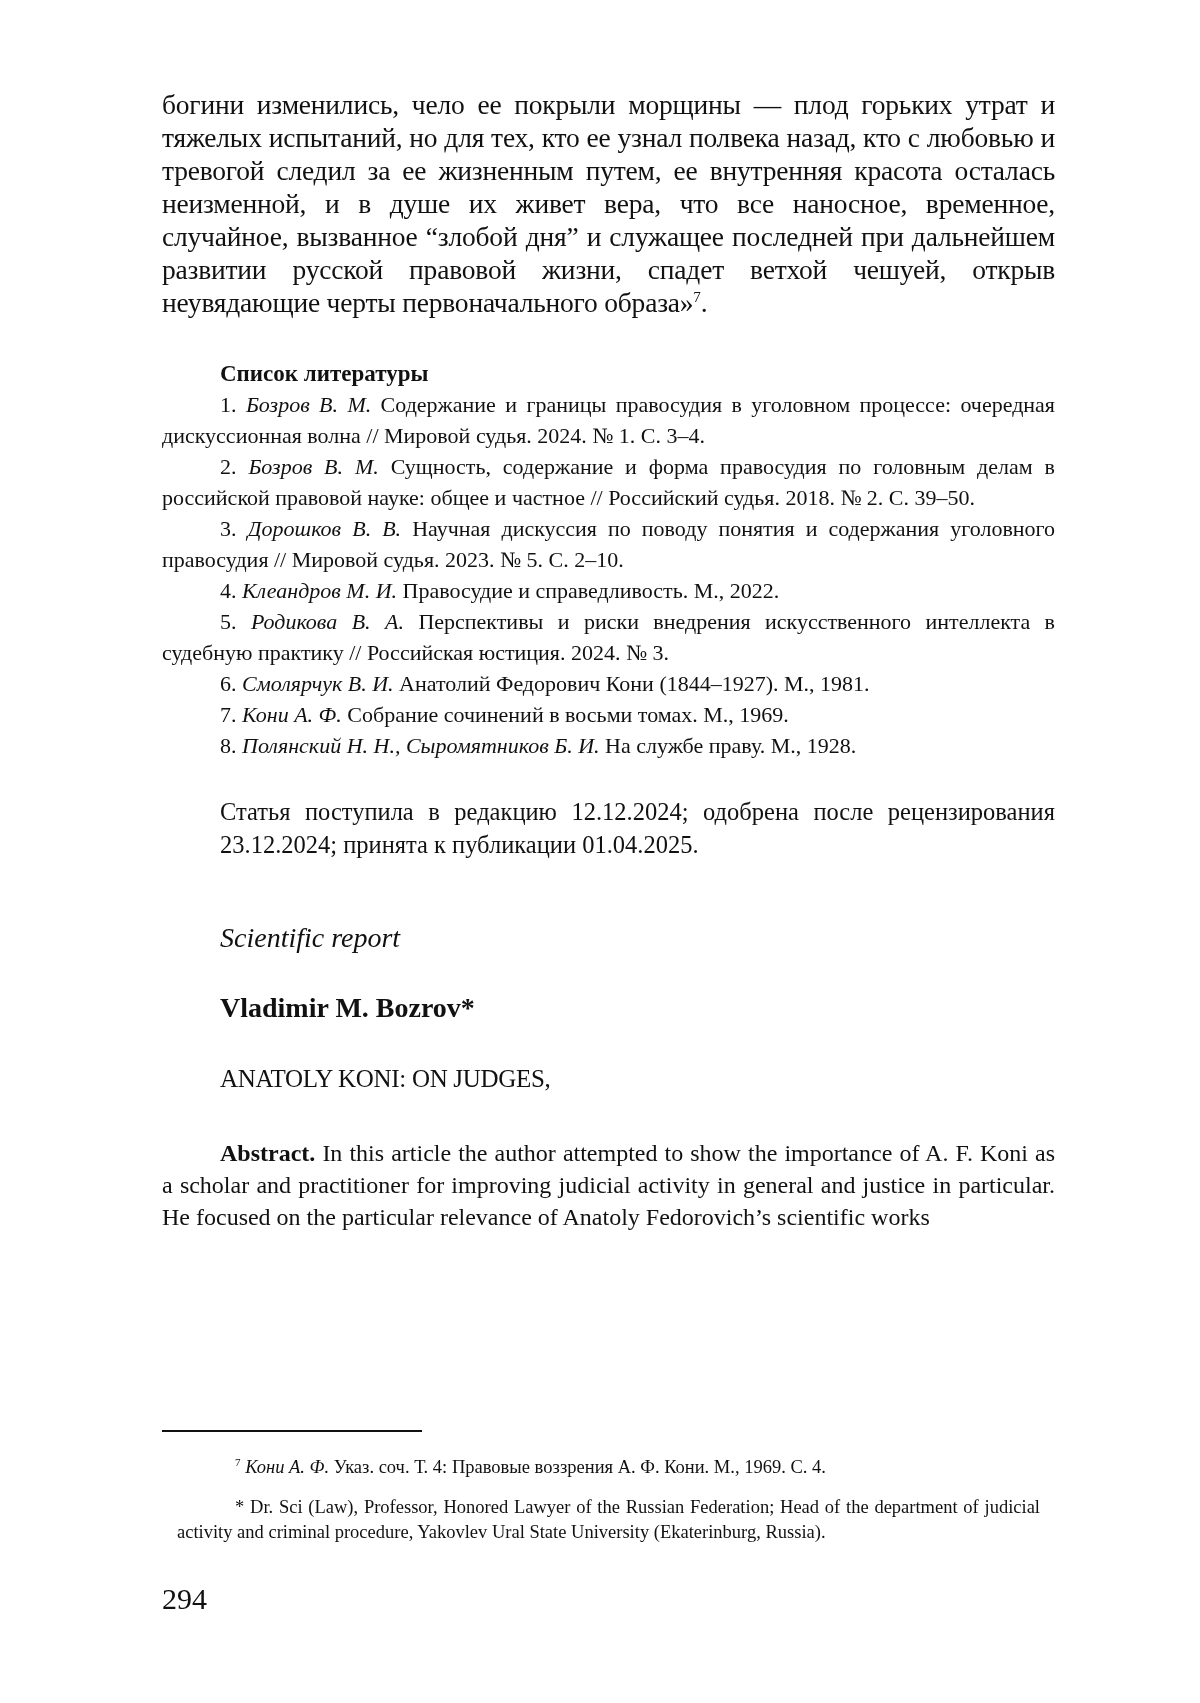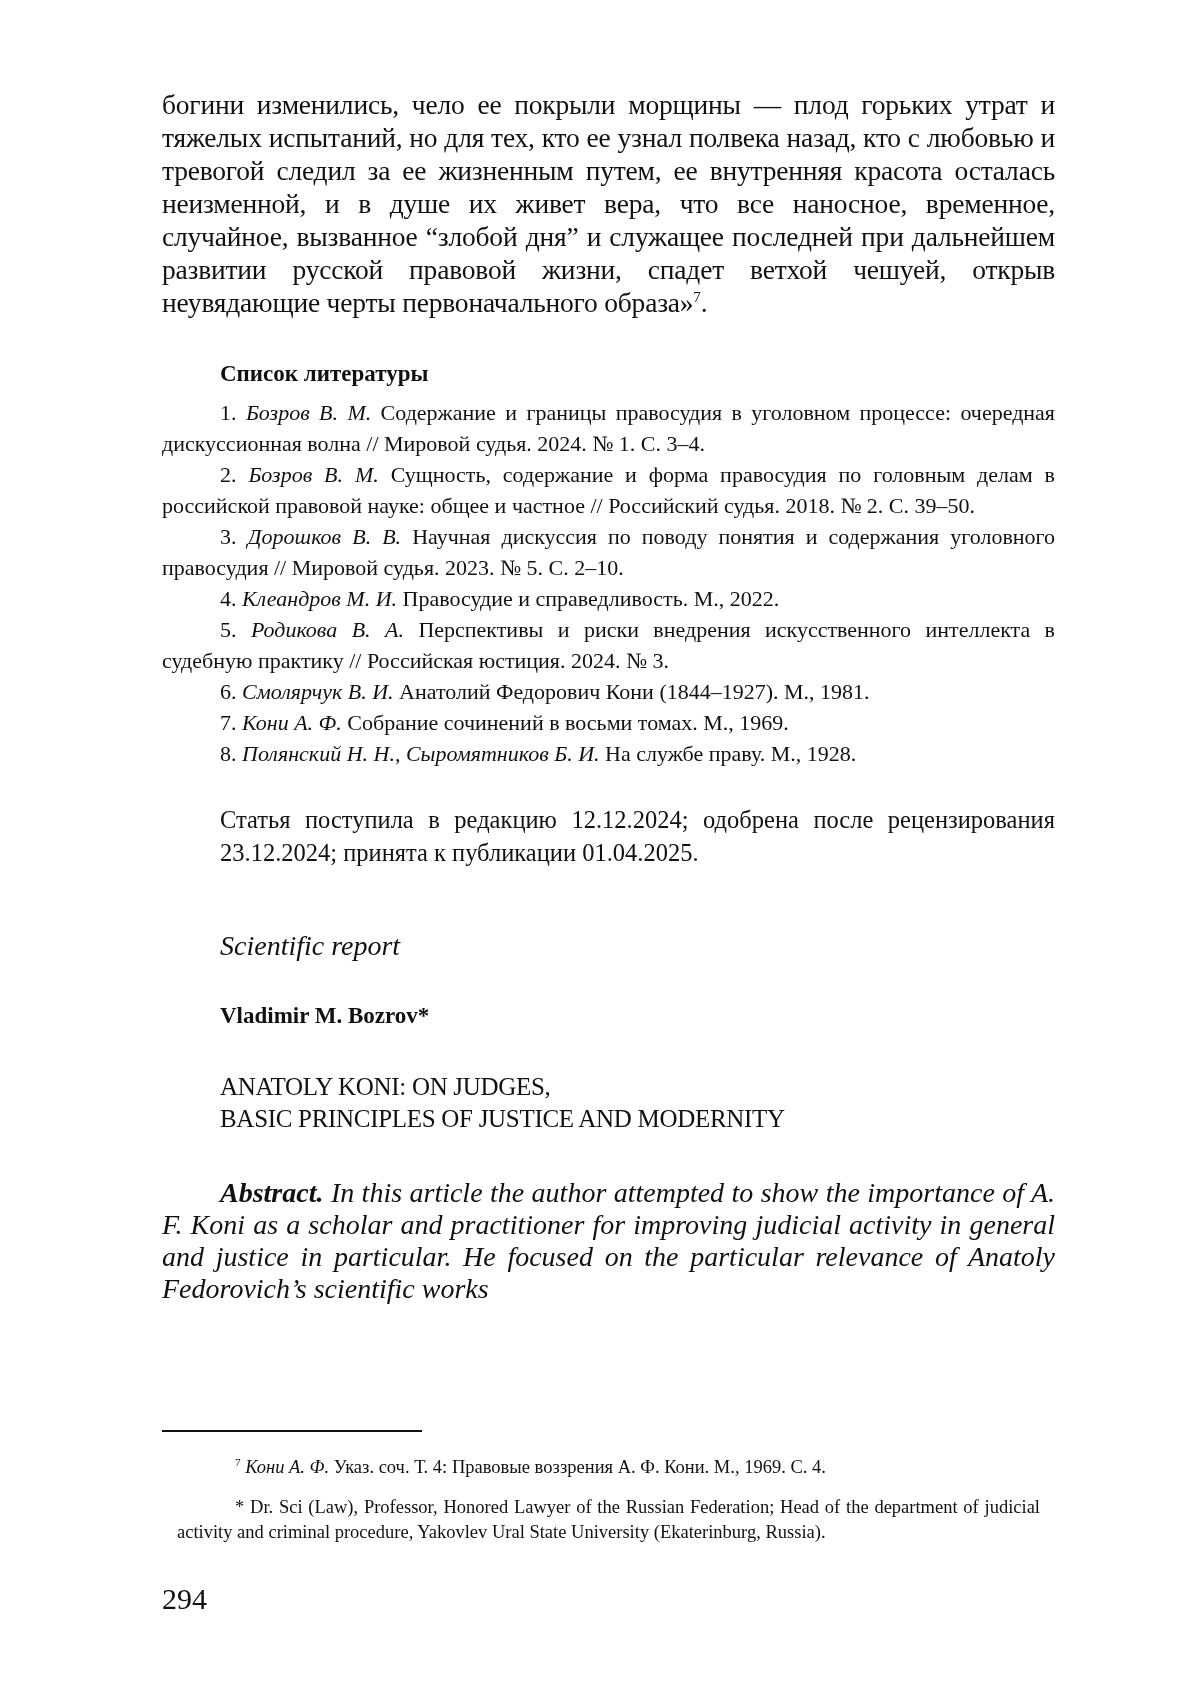--- a/index.html
+++ b/index.html
@@ -9,39 +9,39 @@
   }
   .page { position: absolute; left: 162px; top: 88px; width: 893px; }
   .body-text {
     font-size: 27.5px; line-height: 33px; text-align: justify; margin: 0;
     letter-spacing: -0.2px;
   }
   .sup { font-size: 15px; vertical-align: super; line-height: 0; }
   .refs-title {
     font-weight: bold; font-size: 23px; margin: 40px 0 0 58px; line-height: 30px;
   }
-  .refs { margin-top: 8px; }
+  .refs { margin-top: 0; }
   .ref {
     font-size: 22px; line-height: 31px; text-align: justify; text-indent: 58px; margin: 0;
   }
   .ref .author { font-style: italic; }
   .received {
     font-size: 24.5px; line-height: 33px; margin: 34px 0 0 58px; text-align: justify;
   }
   .section-label {
     font-style: italic; font-size: 28px; margin: 60px 0 0 58px; line-height: 34px;
   }
   .author-line {
-    font-weight: bold; font-size: 23px; margin: 38px 0 12px 58px; line-height: 30px;
+    font-weight: bold; font-size: 28px; margin: 38px 0 12px 58px; line-height: 30px;
   }
   .article-title {
     font-weight: normal; font-size: 25px; line-height: 32px; margin: 40px 0 0 58px; letter-spacing: -0.3px;
   }
   .abstract {
-    font-style: italic; font-size: 28px; line-height: 32px; text-align: justify;
+    font-size: 24px; line-height: 32px; text-align: justify;
     text-indent: 58px; margin: 42px 0 0 0;
   }
   .abstract .label { font-weight: bold; }
   .fn-rule {
     position: absolute; left: 162px; top: 1430px; width: 260px; height: 2px; background: #111;
   }
   .footnotes { position: absolute; left: 162px; top: 1440px; width: 893px; }
   .fn {
     font-size: 18.5px; line-height: 25px; text-align: justify; text-indent: 58px; margin: 15px;
   }
@@ -71,21 +71,20 @@
   </div>
 
   <p class="received">Статья поступила в редакцию 12.12.2024; одобрена после рецензирования 23.12.2024; принята к публикации 01.04.2025.</p>
 
   <div class="section-label">Scientific report</div>
 
   <div class="author-line">Vladimir M. Bozrov*</div>
 
   <div class="article-title">
     <div>ANATOLY KONI: ON JUDGES,</div>
-    <div>BASIC PRINCIPLES OF JUSTICE AND MODERNITY</div>
   </div>
 
   <p class="abstract"><span class="label">Abstract.</span> <span>In this article the author attempted to show the importance of A. F. Koni as a scholar and practitioner for improving judicial activity in general and justice in particular. He focused on the particular relevance of Anatoly Fedorovich’s scientific works</span></p>
 </div>
 
 <div class="fn-rule"></div>
 
 <div class="footnotes">
   <p class="fn"><span class="fn-sup">7</span> <span class="author">Кони А. Ф.</span> <span>Указ. соч. Т. 4: Правовые воззрения А. Ф. Кони. М., 1969. С. 4.</span></p>
   <p class="fn"><span>*</span> <span>Dr. Sci (Law), Professor, Honored Lawyer of the Russian Federation; Head of the department of judicial activity and criminal procedure, Yakovlev Ural State University (Ekaterinburg, Russia).</span></p>

